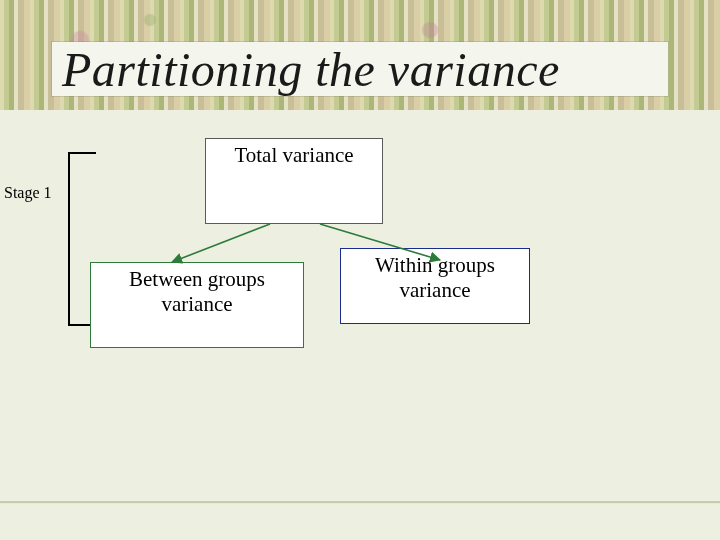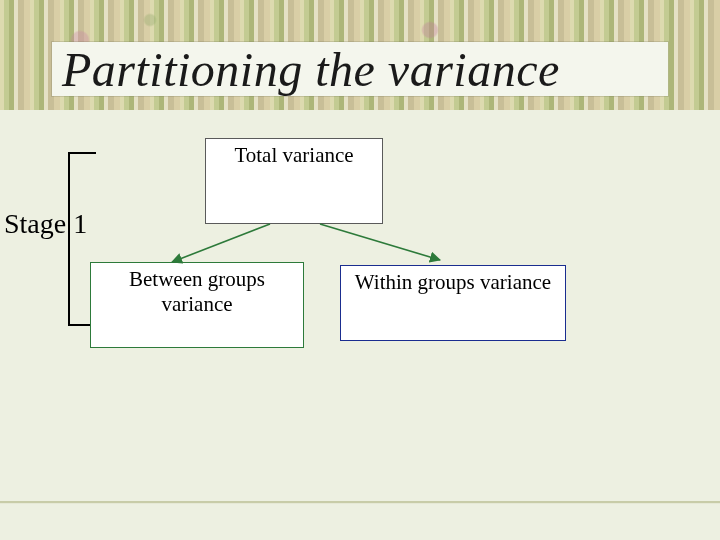--- a/index.html
+++ b/index.html
@@ -83,29 +83,29 @@
     left: 205px; top: 138px;
     width: 178px; height: 86px;
     border: 1.5px solid #5a5a5a;
   }
   .box-between {
     left: 90px; top: 262px;
     width: 214px; height: 86px;
     border: 1.5px solid #2d7a3a;
   }
   .box-within {
-    left: 340px; top: 265px;
-    width: 226px; height: 76px;
+    left: 340px; top: 248px;
+    width: 190px; height: 76px;
     border: 1.5px solid #1a2d8f;
   }
 
   .stage-label {
     position: absolute;
-    left: 4px; top: 208px;
-    font-size: 28px;
+    left: 4px; top: 184px;
+    font-size: 16px;
     color: #000;
   }
 
   .bracket {
     position: absolute;
     border: 2px solid #000;
     border-right: none;
     background: transparent;
   }
   .bracket-stage1 {

